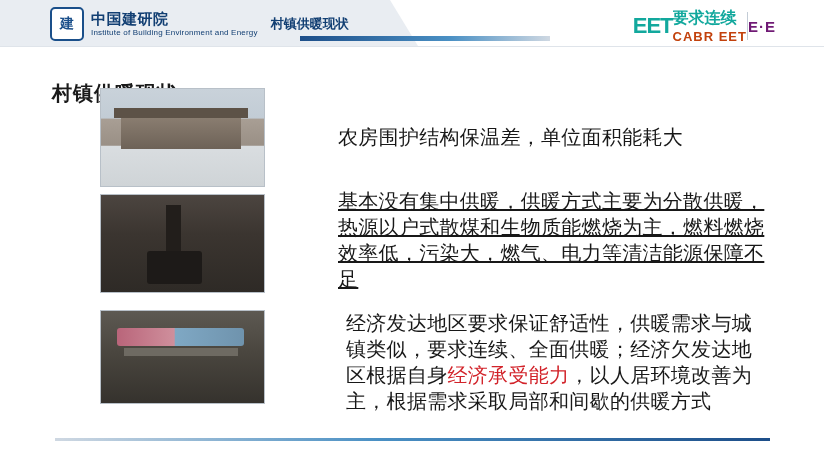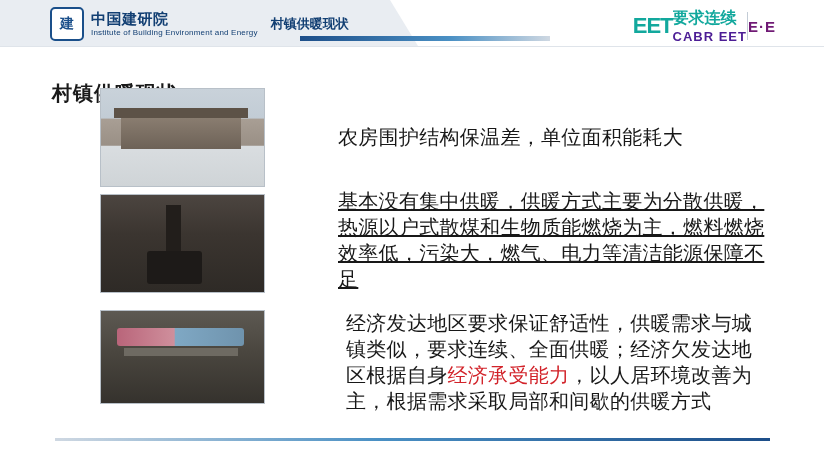--- a/index.html
+++ b/index.html
@@ -98,21 +98,21 @@
     font-size: 22px;
     font-weight: bold;
     letter-spacing: -1px;
   }
   .eet-cn {
     color: #12a89d;
     font-size: 16px;
     font-weight: bold;
   }
   .eet-en {
-    color: #4c1d95;
+    color: #c2410c;
     font-size: 13px;
     font-weight: bold;
     letter-spacing: 1px;
   }
   .eet-divider {
     width: 1px; height: 28px;
     background: #c3ccd6;
   }
   .ee-logo {
     color: #701a75;

